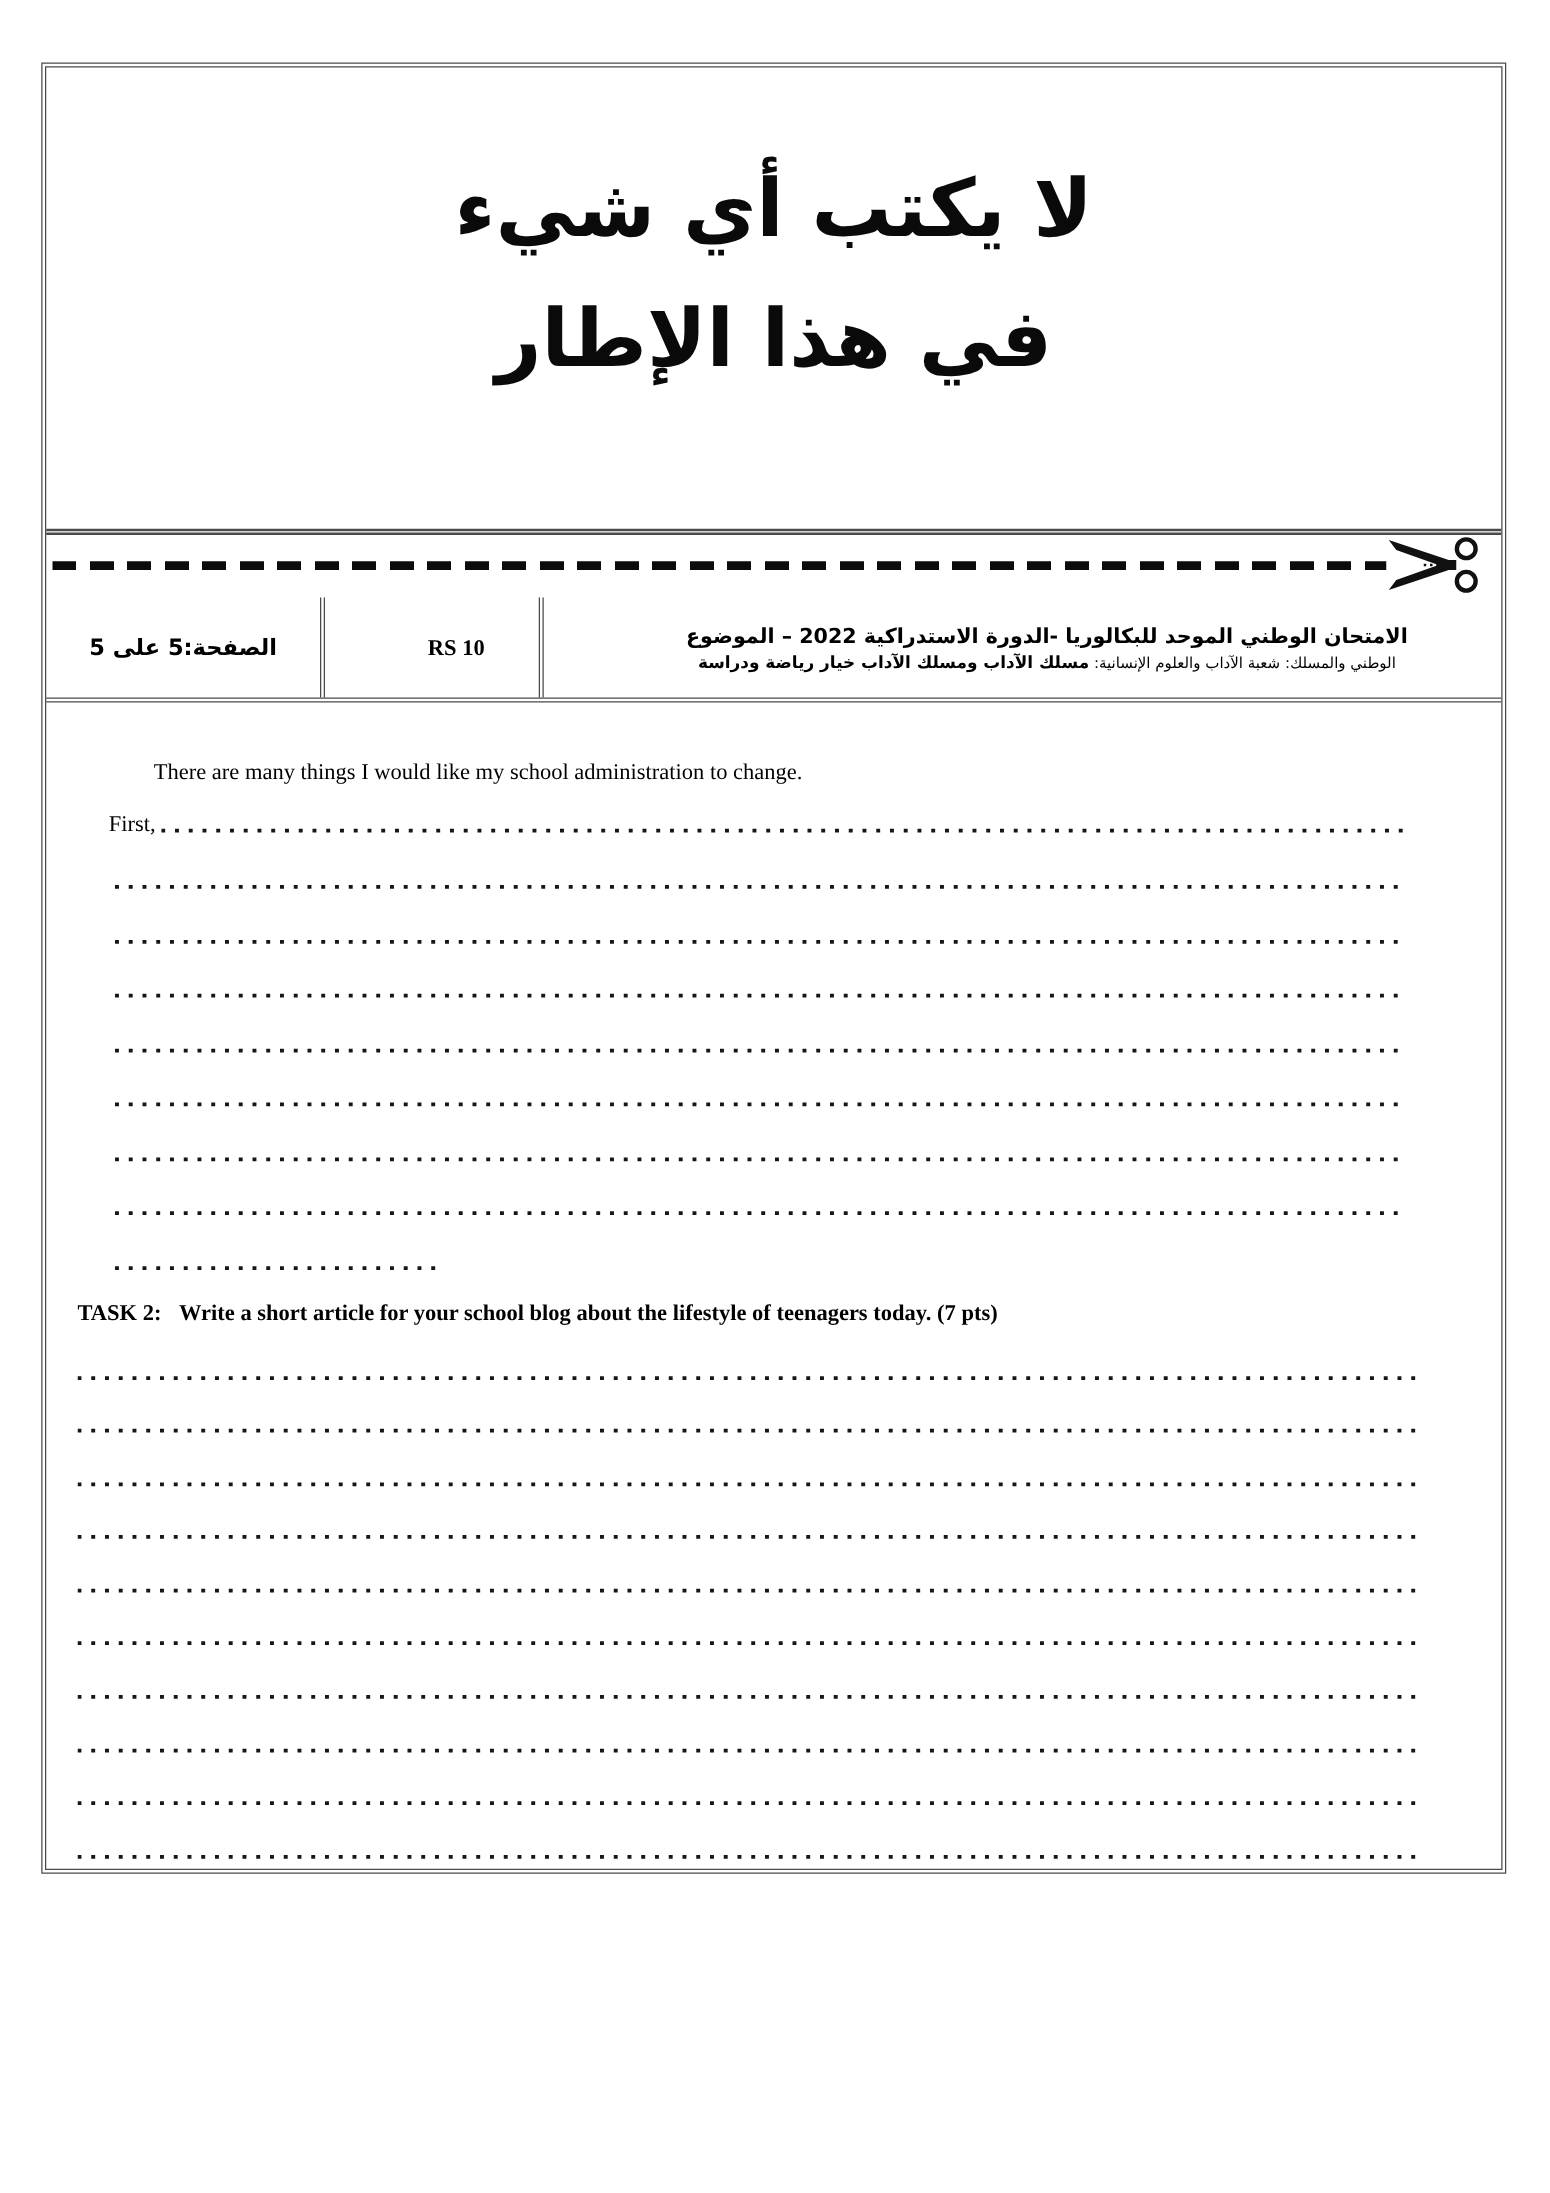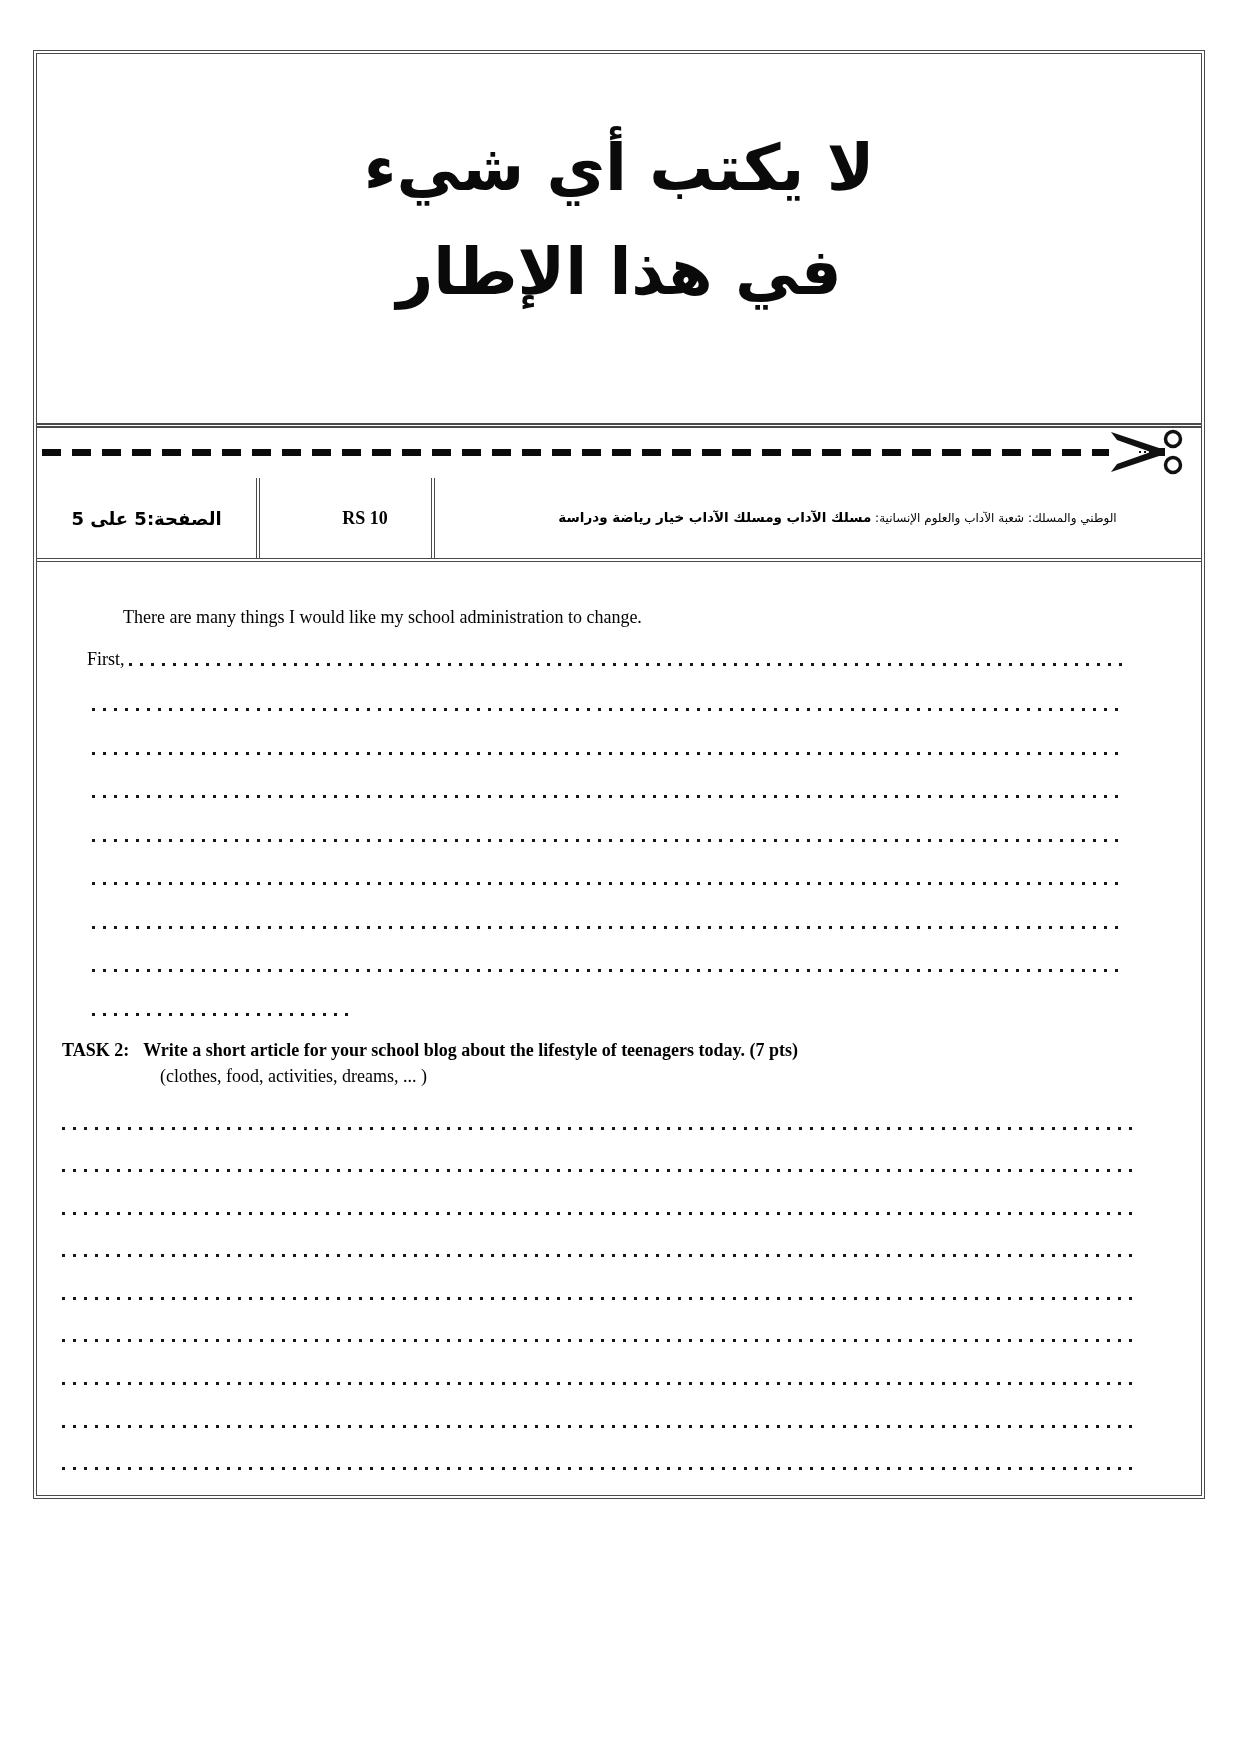--- a/index.html
+++ b/index.html
@@ -84,20 +84,21 @@
         <circle cx="64" cy="9" r="7.5" fill="none" stroke="#111" stroke-width="3.5"></circle>
         <circle cx="64" cy="35" r="7.5" fill="none" stroke="#111" stroke-width="3.5"></circle>
         <rect x="50" y="18" width="6" height="8" fill="#111"></rect>
       </svg>
     </div>
 
     <div class="header-table">
       <div class="cell cell-page" dir="rtl">الصفحة:5 على 5</div>
       <div class="cell cell-ref">RS 10</div>
       <div class="cell cell-title">
+        <div class="title1" dir="rtl">الامتحان الوطني الموحد للبكالوريا -الدورة الاستدراكية 2022 – الموضوع</div>
         <div class="title2" dir="rtl"><span>الوطني والمسلك: شعبة الآداب والعلوم الإنسانية: </span><b>مسلك الآداب ومسلك الآداب خيار رياضة ودراسة</b></div>
       </div>
     </div>
 
     <div class="content">
       <p class="intro">There are many things I would like my school administration to change.</p>
 
       <div class="first-row">
         <span class="first-label">First,</span>
         <span class="fill dot-bg"></span>
@@ -112,21 +113,20 @@
           <div class="dot-bg l1"></div>
           <div class="dot-bg l1"></div>
         </div>
 
       <div class="shortline dot-bg"></div>
 
       <div class="task2">
         <span class="task2-label">TASK 2:</span>
         <span class="task2-text">Write a short article for your school blog about the lifestyle of teenagers today. (7 pts)</span>
       </div>
-      <div class="hint">(clothes, food, activities, dreams, ... )</div>
 
       <div class="lines-2">
           <div class="dot-bg l2"></div>
           <div class="dot-bg l2"></div>
           <div class="dot-bg l2"></div>
           <div class="dot-bg l2"></div>
           <div class="dot-bg l2"></div>
           <div class="dot-bg l2"></div>
           <div class="dot-bg l2"></div>
           <div class="dot-bg l2"></div>

